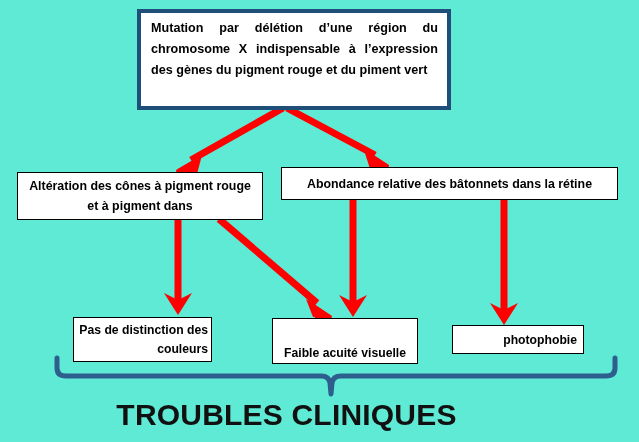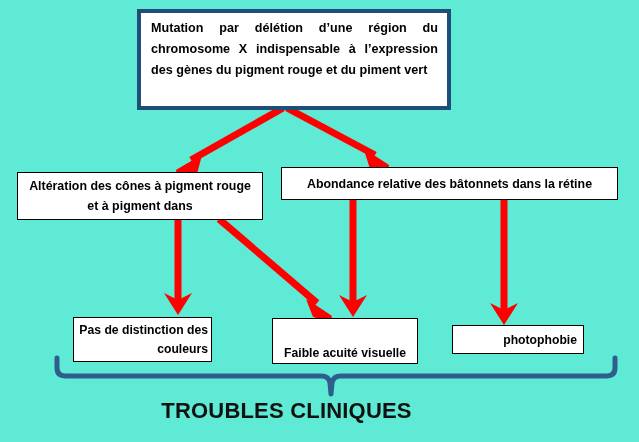--- a/index.html
+++ b/index.html
@@ -127,21 +127,21 @@
   #arrow-layer { z-index: 2; }
   #brace-layer { z-index: 1; }
 
   
   #caption-troubles {
     position: absolute;
     left: 0;
     top: 398px;
     width: 573px;
     text-align: center;
-    font-size: 22px;
+    font-size: 30px;
     font-weight: bold;
     color: #111111;
     letter-spacing: 0.2px;
     z-index: 3;
   }
 </style>
 </head>
 <body>
 
 <div id="canvas">

